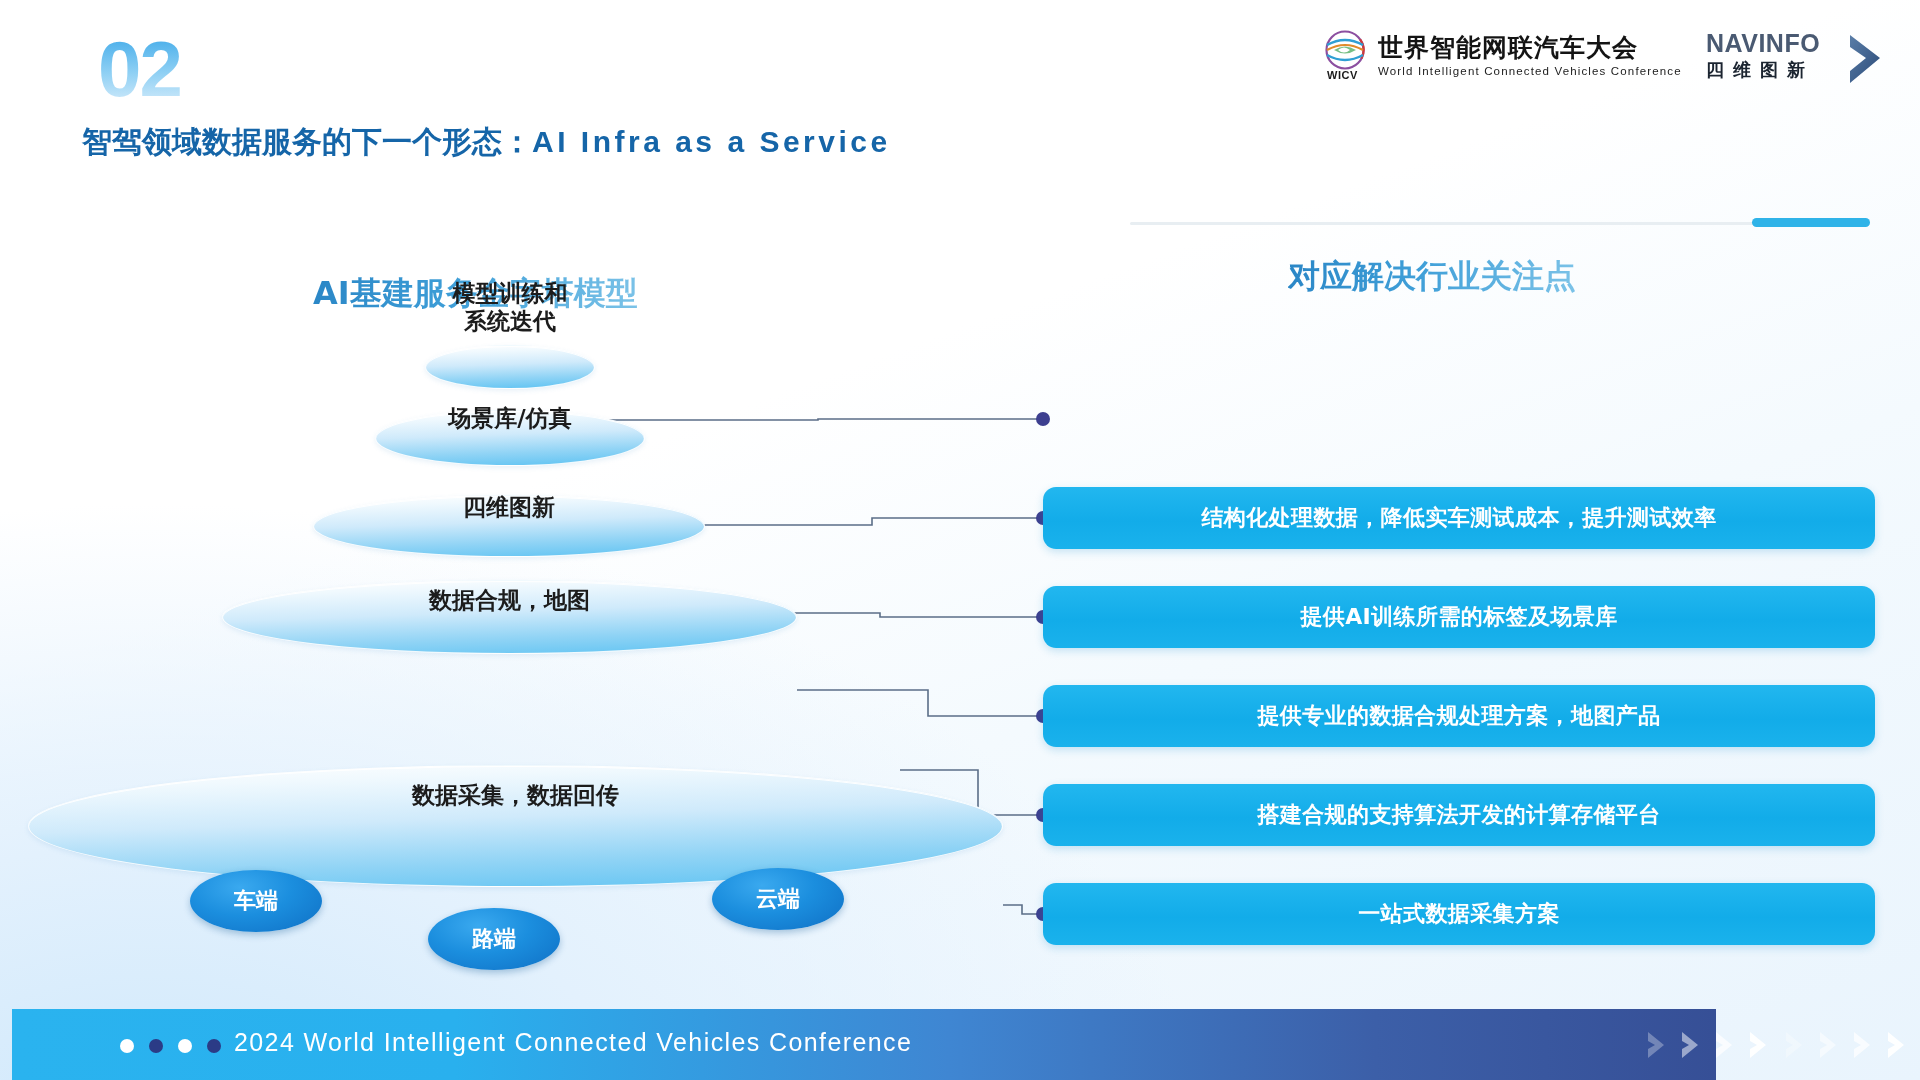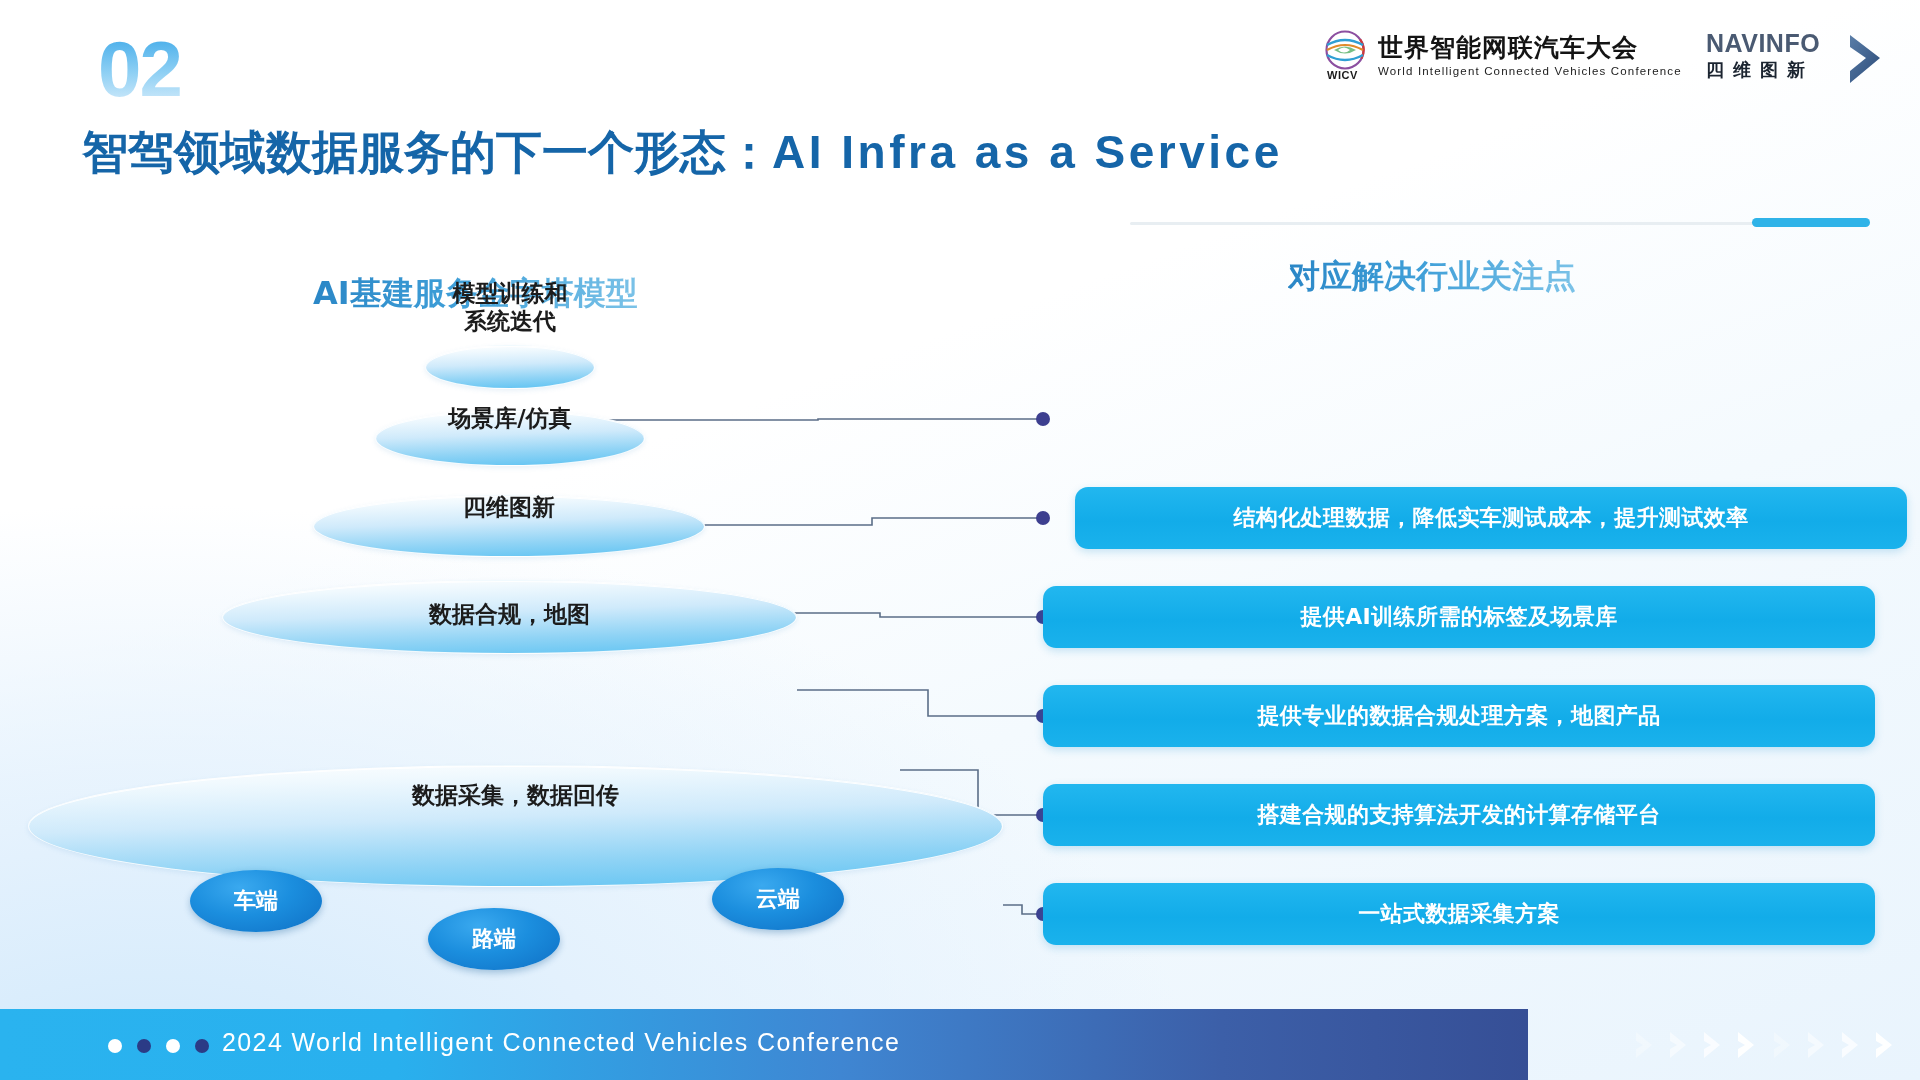--- a/index.html
+++ b/index.html
@@ -40,21 +40,21 @@
   .num-02 {
     position:absolute; left:98px; top:30px;
     font-size:78px; font-weight:bold; line-height:1;
     font-family:"Liberation Sans",sans-serif;
     background:linear-gradient(180deg,#3aa7e8 0%,#8fd0f4 55%,#d8edfb 100%);
     -webkit-background-clip:text; background-clip:text; color:transparent;
     letter-spacing:-2px;
   }
   .slide-title {
     position:absolute; left:82px; top:122px;
-    font-size:46px; font-weight:bold; color:#1565a8;
+    font-size:30px; font-weight:bold; color:#1565a8;
     font-family:"DejaVu Sans",sans-serif;
     white-space:nowrap; letter-spacing:0px;
   }
   .slide-title .en { letter-spacing:3.5px; font-family:"Liberation Sans",sans-serif; }
   .title-rule { position:absolute; left:1130px; top:222px; width:740px; height:3px;
                 background:#e8eef2; border-radius:2px; }
   .title-rule-accent { position:absolute; left:1752px; top:218px; width:118px; height:9px;
                 background:#2fb3e8; border-radius:5px; }
 
   
@@ -84,21 +84,21 @@
     line-height:1.22; white-space:pre-line; z-index:3;font-weight:bold;
   }
   
   #layer-1 { left:425px; top:15px;  width:170px; height:44px; }
   #layer-1 .lbl { top:-66px; }
   #layer-2 { left:375px; top:80px;  width:270px; height:56px; }
   #layer-2 .lbl { top:-6px; }
   #layer-3 { left:313px; top:165px; width:392px; height:62px; }
   #layer-3 .lbl { top:-2px; }
   #layer-4 { left:222px; top:250px; width:575px; height:74px; }
-  #layer-4 .lbl { top:20px;text-align:center; }
+  #layer-4 .lbl { top:6px;text-align:center; }
   #layer-5 { left:125px; top:340px; width:775px; height:86px; }
   #layer-5 .lbl { top:10px; }
   #layer-6 { left:28px;  top:435px; width:975px; height:122px; }
   #layer-6 .lbl { top:16px; }
 
   .node {
     position:absolute; border-radius:50%;
     background:radial-gradient(ellipse at 38% 28%, #3aa9ef 0%, #1b8ede 45%, #0f6fc4 100%);
     box-shadow:0 3px 7px rgba(20,90,150,.32);
     display:flex; align-items:center; justify-content:center;
@@ -117,29 +117,29 @@
     position:absolute; left:1043px; width:832px; height:62px;
     border-radius:13px;
     background:linear-gradient(180deg,#22b7ef 0%,#12ace9 55%,#1ab2ec 100%);
     box-shadow:0 3px 8px rgba(25,140,200,.22);
     display:flex; align-items:center; justify-content:center;
     color:#ffffff; font-size:22px; font-weight:bold;
     font-family:"DejaVu Sans",sans-serif;
     letter-spacing:0.4px;
   }
   #bar-1 { top:388px; }
-  #bar-2 { top:487px;margin-left:32px; }
+  #bar-2 { top:487px; }
   #bar-3 { top:586px; }
   #bar-4 { top:685px; }
   #bar-5 { top:784px; }
   #bar-6 { top:883px; }
 
   
   .footer {
-    position:absolute; left:0; top:1009px; width:1528px; height:71px;
+    position:absolute; left:12px; top:1009px; width:1704px; height:71px;
     background:linear-gradient(90deg,#2ab3ef 0%,#29b0ee 26%,#3f86d2 55%,#3c5fa8 80%,#364f96 100%);
   }
   .f-dots { position:absolute; left:108px; top:30px; display:flex; gap:15px; }
   .f-dot { width:14px; height:14px; border-radius:50%; }
   .f-dot.w { background:#ffffff; }
   .f-dot.d { background:#2b3b86; }
   .f-text {
     position:absolute; left:222px; top:19px;
     color:#ffffff; font-size:25px; letter-spacing:1.4px;
     font-family:"Liberation Sans",sans-serif;

